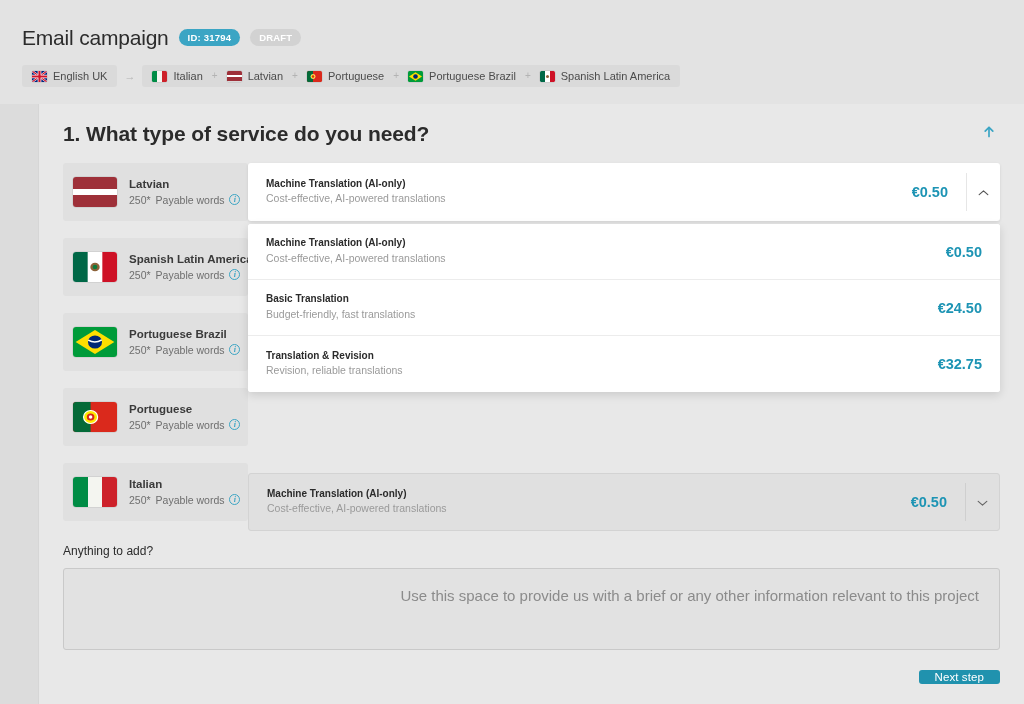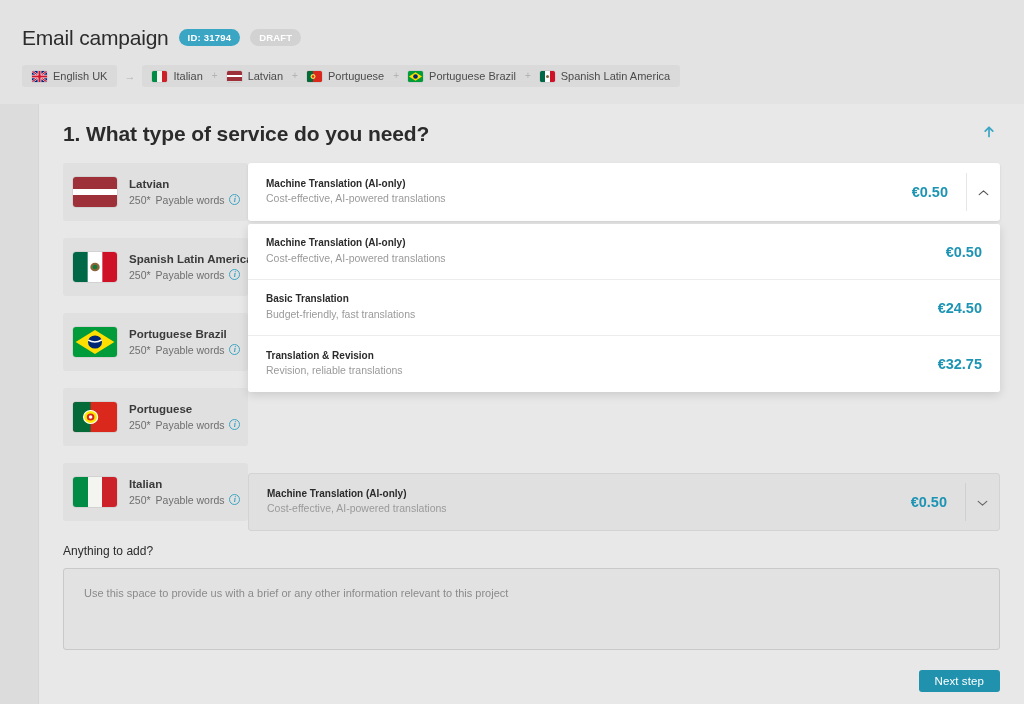--- a/index.html
+++ b/index.html
@@ -276,36 +276,37 @@
     margin-bottom: 10px;
   }
   .note-box {
     height: 82px;
     background: #e2e2e2;
     border: 1px solid #c9c9c9;
     border-radius: 3px;
     padding: 18px 20px;
   }
   .note-placeholder {
-    font-size: 11px;
+    font-size: 15px;
     color: #8b8b8b;
+    text-align: right;
   }
 
   
   .footer {
     display: flex;
     justify-content: flex-end;
     padding: 20px 24px 0 24px;
   }
   .next-btn {
     background: #2092ae;
     color: #ffffff;
     border: none;
     border-radius: 3px;
-    height: 22px;
+    height: 14px;
     padding: 0 16px;
     font-size: 11.5px;
     font-family: "Liberation Sans", sans-serif;
     cursor: pointer;
     letter-spacing: 0.1px;
   }
 
   
   .f { position: relative; width: 100%; height: 100%; display:block; }
   .v3 { display: flex; width: 100%; height: 100%; }

